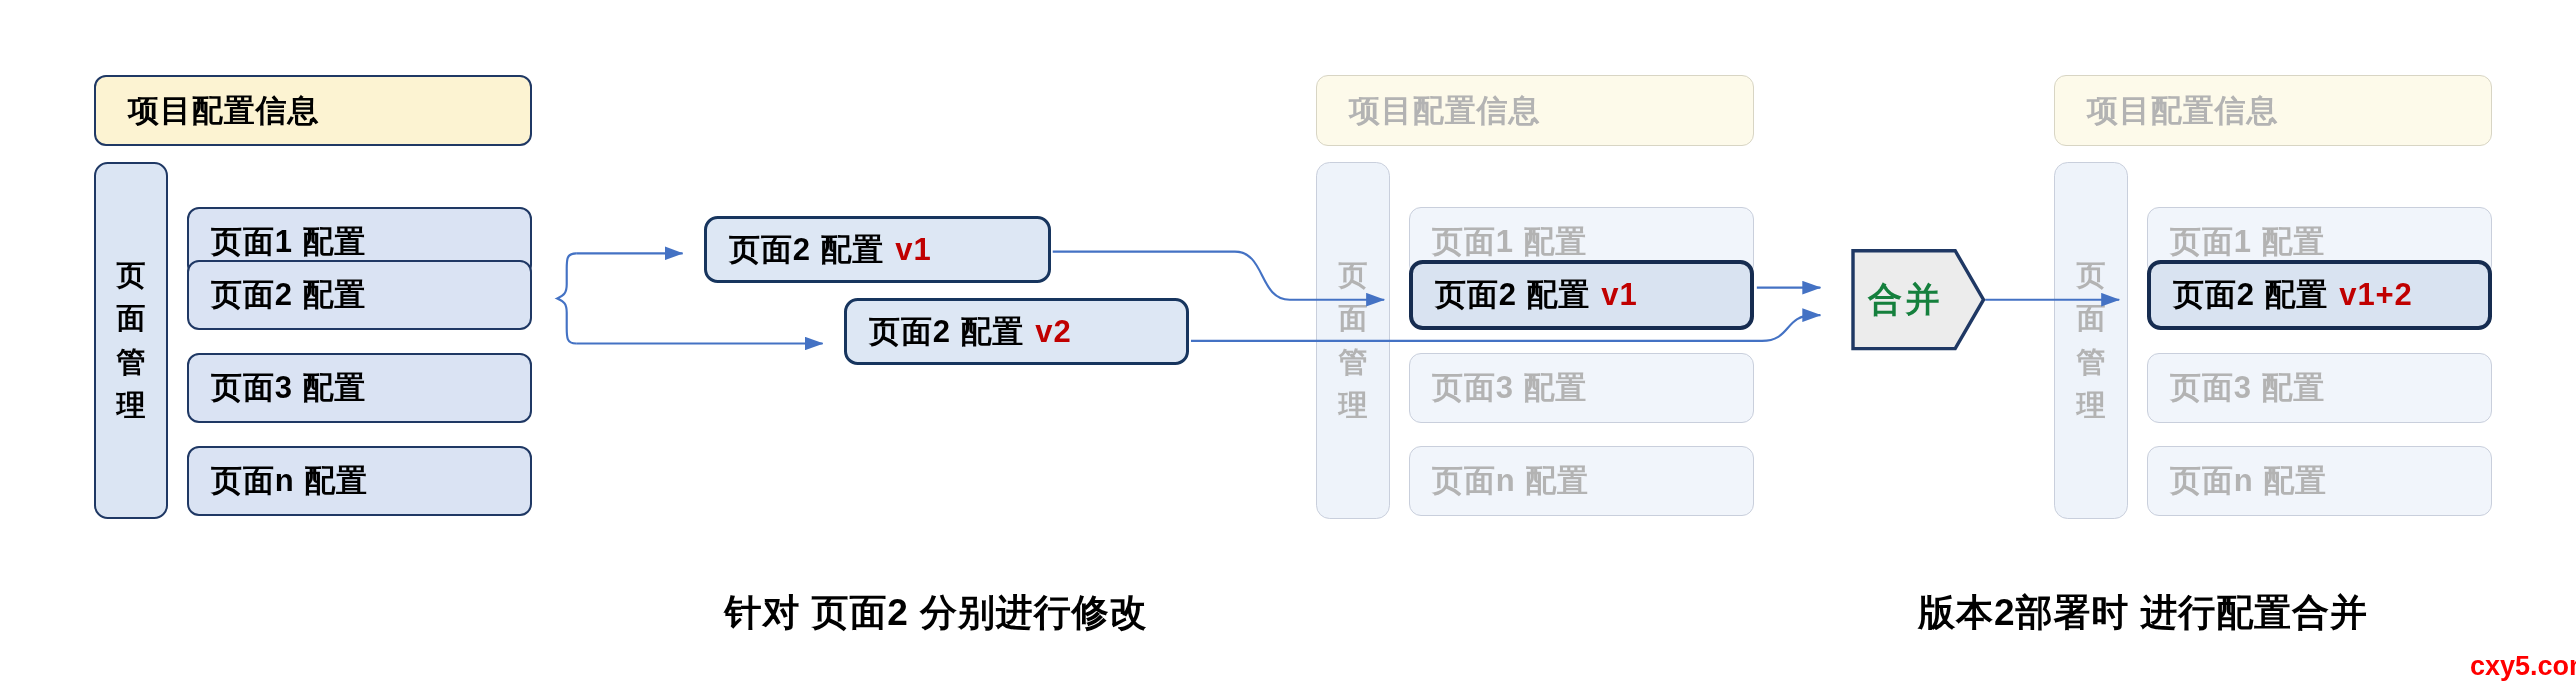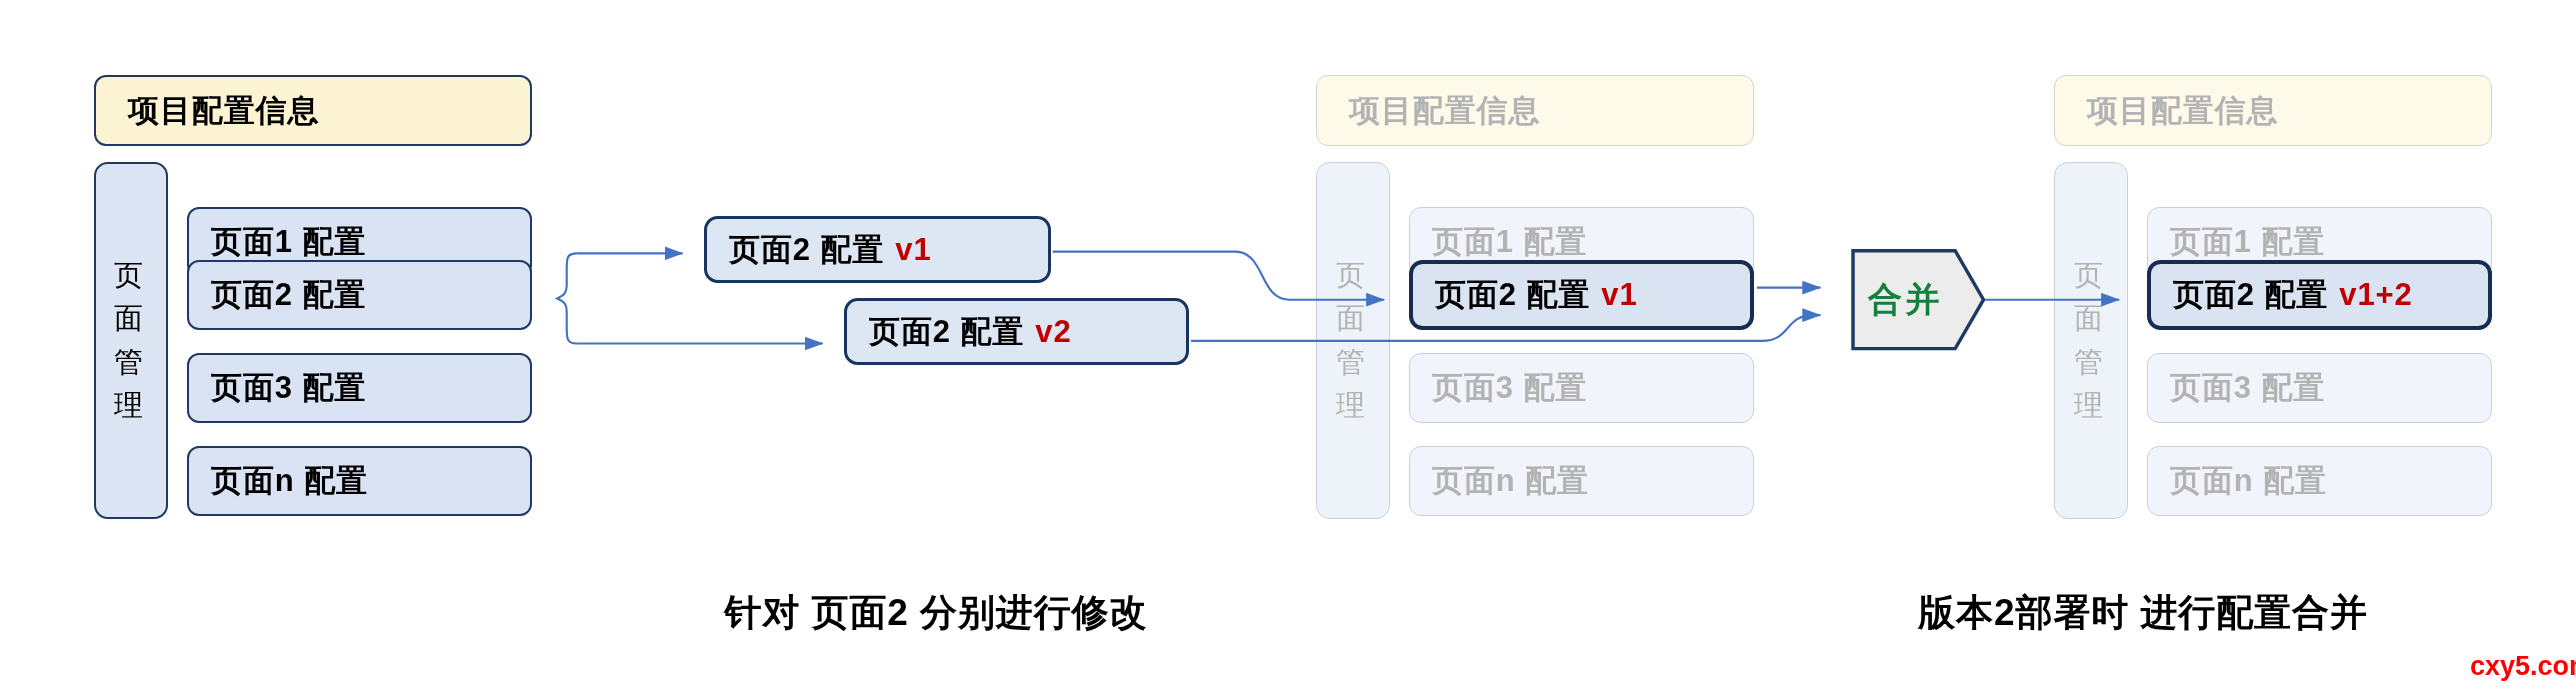--- a/index.html
+++ b/index.html
@@ -14,22 +14,22 @@
     background:#fcf3d2;border:2.6px solid #1f3864;border-radius:12px;
     display:flex;align-items:center;padding-left:32px;
     font-size:31px;font-weight:700;color:#000;letter-spacing:0.9px;
   }
   .bar{
     position:absolute;left:0;top:87px;width:74px;height:357px;box-sizing:border-box;
     background:#dbe5f3;border:2.6px solid #1f3864;border-radius:13.7px;
     display:flex;align-items:center;justify-content:center;
   }
   .bar-label{
-    width:34px;word-break:break-all;line-height:1.5;
-    font-size:29px;font-weight:400;color:#000;
+    width:34px;word-break:break-all;text-align:center;line-height:1.5;
+    font-size:29px;font-weight:700;color:#000;
   }
   .row{
     position:absolute;left:93px;width:345px;height:70px;box-sizing:border-box;
     background:#dae3f3;border:2.6px solid #1f3864;border-radius:12px;
     display:flex;align-items:center;padding-left:22px;
     font-size:31px;font-weight:700;color:#000;letter-spacing:0.9px;
   }
   .row.r1{top:92px;margin-top:40px;} .row.r2{top:185px;} .row.r3{top:278px;} .row.r4{top:371px;}
   
   .stack.faded .proj{background:#fdfaea;border:1.7px solid #d8d5c4;color:#b3b3b3;}

